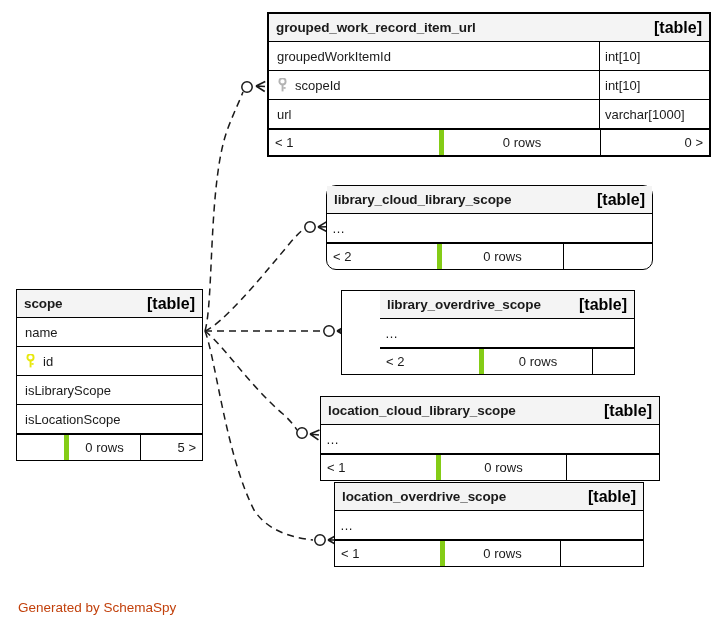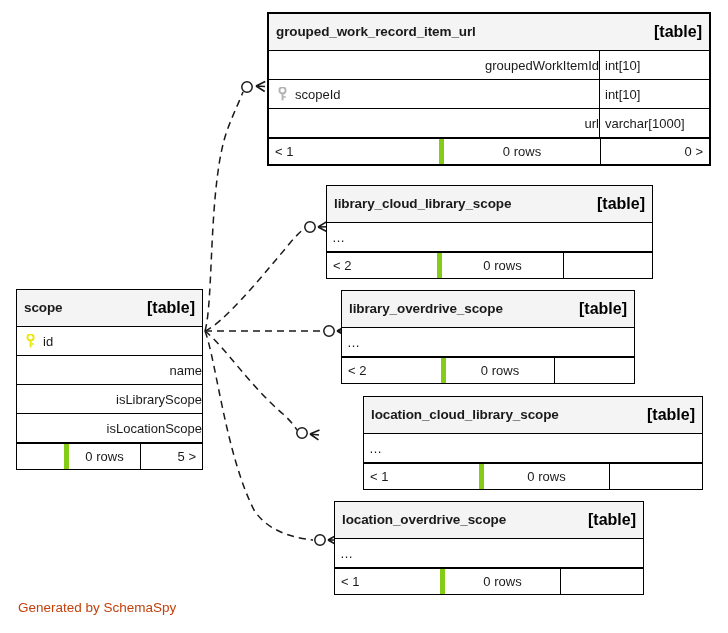--- a/index.html
+++ b/index.html
@@ -40,21 +40,21 @@
   .tbl.thick { border-width: 2px; }
 
   .tbl .hdr {
     display: flex;
     align-items: center;
     justify-content: space-between;
     box-sizing: border-box;
     background: #f4f4f4;
     border-bottom: 1px solid #000000;
     padding: 0 7px;
-    height: 37px;
+    height: 28px;
   }
   .tbl .hdr .name {
     font-weight: bold;
     font-size: 13.5px;
     letter-spacing: -0.1px;
     white-space: nowrap;
   }
   .tbl .hdr .kind {
     font-size: 16px;
     font-weight: bold;
@@ -98,21 +98,21 @@
   
   .keyicon {
     display: inline-block;
     position: relative;
     width: 11px;
     height: 14px;
     margin-right: 7px;
     flex: 0 0 auto;
   }
   .keyicon svg { display: block; }
-  .indent { padding-left: 18px; justify-content: flex-end; }
+  .indent { padding-left: 18px; }
 
   
   .ellipsis-row .col-name { padding-left: 5px; letter-spacing: 1px; }
 
   
   .tbl .foot {
     display: flex;
     align-items: stretch;
     box-sizing: border-box;
     border-top: 1px solid #000000;
@@ -241,109 +241,109 @@
     </div>
   </div>
 
   <div class="tbl" style="left:16px; top:289px; width:187px;">
     <div class="hdr">
       <span class="name">scope</span>
       <span class="kind">[table]</span>
     </div>
 
     <div class="row">
+      <span class="col-name indent">
+        <span class="lbl">name</span>
+      </span>
+    </div>
+
+    <div class="row">
       <span class="col-name">
         <span class="keyicon">
           <svg width="11" height="14" viewBox="0 0 11 14">
             <circle cx="5.5" cy="3.4" r="3.1" fill="none" stroke="#e8e80d" stroke-width="1.9"></circle>
             <rect x="4.6" y="5.8" width="1.9" height="7.6" fill="#e8e80d"></rect>
             <rect x="6.3" y="9.1" width="2.3" height="1.7" fill="#e8e80d"></rect>
           </svg>
         </span>
         <span class="lbl">id</span>
       </span>
     </div>
 
     <div class="row">
       <span class="col-name indent">
-        <span class="lbl">name</span>
-      </span>
-    </div>
-
-    <div class="row">
-      <span class="col-name indent">
         <span class="lbl">isLibraryScope</span>
       </span>
     </div>
 
     <div class="row">
       <span class="col-name indent">
         <span class="lbl">isLocationScope</span>
       </span>
     </div>
 
     <div class="foot">
       <span class="cell left" style="flex:0 0 47px;"></span>
       <span class="cell mid" style="flex:0 0 76px;">0 rows</span>
       <span class="cell right" style="flex:1 1 auto;">5 &gt;</span>
     </div>
   </div>
 
-  <div class="tbl" style="left:326px; top:185px; width:327px;">
+  <div class="tbl" style="left:326px; top:185px; width:327px;border-radius:10px;">
     <div class="hdr">
       <span class="name">library_cloud_library_scope</span>
       <span class="kind">[table]</span>
     </div>
     <div class="row ellipsis-row">
       <span class="col-name">
         <span class="lbl">…</span>
       </span>
     </div>
     <div class="foot">
       <span class="cell left" style="flex:0 0 110px;">&lt; 2</span>
       <span class="cell mid" style="flex:0 0 126px;">0 rows</span>
       <span class="cell right" style="flex:1 1 auto;"></span>
     </div>
   </div>
 
-  <div class="tbl" style="left:341px; top:290px; width:294px;">
+  <div class="tbl" style="left:341px; top:290px; width:294px;padding-left:38px;">
     <div class="hdr">
       <span class="name">library_overdrive_scope</span>
       <span class="kind">[table]</span>
     </div>
     <div class="row ellipsis-row">
       <span class="col-name">
         <span class="lbl">…</span>
       </span>
     </div>
     <div class="foot">
       <span class="cell left" style="flex:0 0 99px;">&lt; 2</span>
       <span class="cell mid" style="flex:0 0 113px;">0 rows</span>
       <span class="cell right" style="flex:1 1 auto;"></span>
     </div>
   </div>
 
-  <div class="tbl" style="left:320px; top:396px; width:340px;margin-left:43px;">
+  <div class="tbl" style="left:320px; top:396px; width:340px;">
     <div class="hdr">
       <span class="name">location_cloud_library_scope</span>
       <span class="kind">[table]</span>
     </div>
     <div class="row ellipsis-row">
       <span class="col-name">
         <span class="lbl">…</span>
       </span>
     </div>
     <div class="foot">
       <span class="cell left" style="flex:0 0 115px;">&lt; 1</span>
       <span class="cell mid" style="flex:0 0 130px;">0 rows</span>
       <span class="cell right" style="flex:1 1 auto;"></span>
     </div>
   </div>
 
-  <div class="tbl" style="left:334px; top:501px; width:310px;">
+  <div class="tbl" style="left:334px; top:482px; width:310px;">
     <div class="hdr">
       <span class="name">location_overdrive_scope</span>
       <span class="kind">[table]</span>
     </div>
     <div class="row ellipsis-row">
       <span class="col-name">
         <span class="lbl">…</span>
       </span>
     </div>
     <div class="foot">

